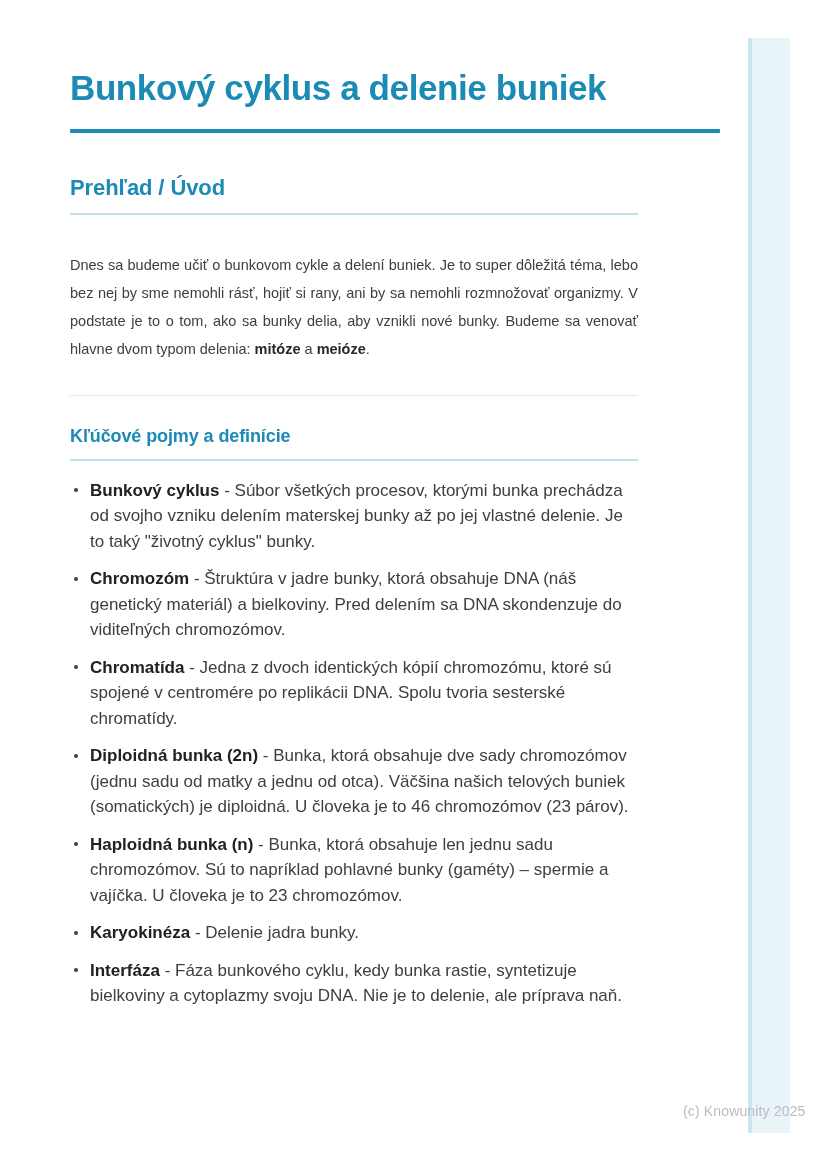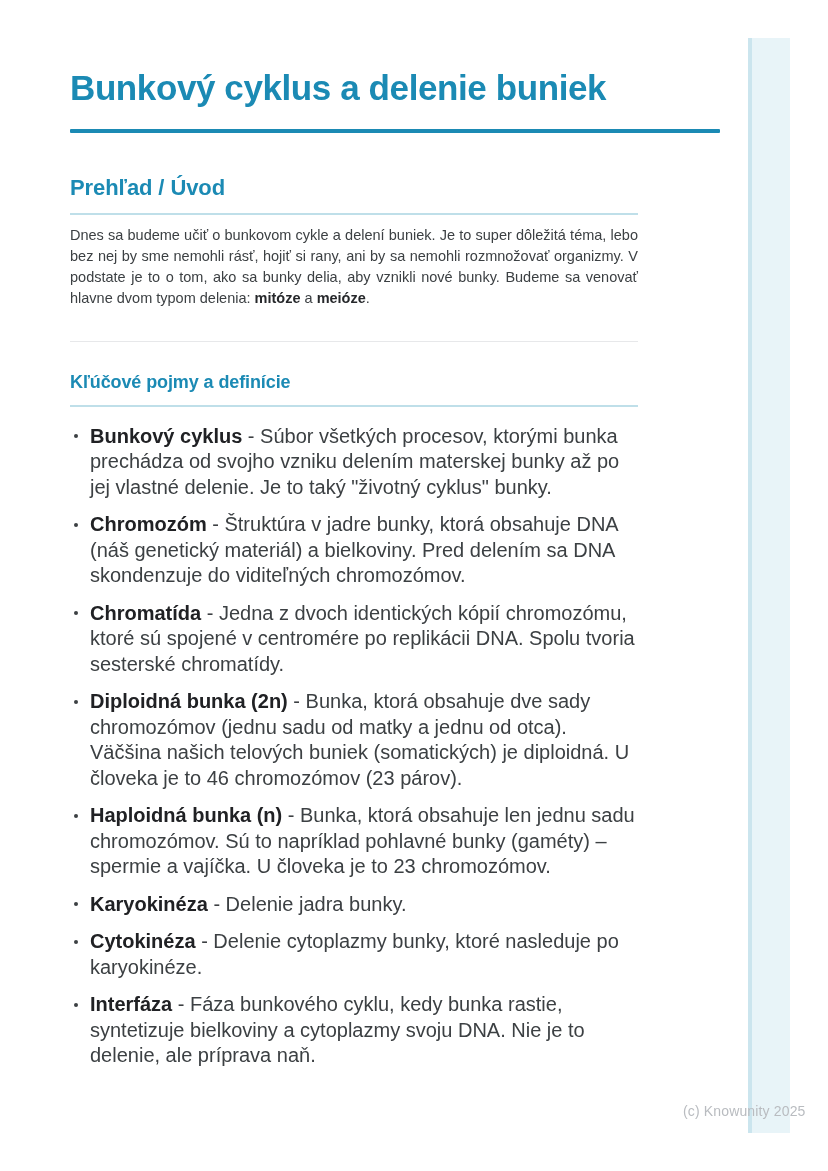--- a/index.html
+++ b/index.html
@@ -83,24 +83,24 @@
   .h2-rule {
     margin-top: 12px;
     width: 568px;
     height: 2px;
     background: #bfdfe9;
   }
 
   
   .body-para {
     margin: 0;
-    padding-top: 10px;
+    padding-top: 36px;
     width: 568px;
     font-size: 14.5px;
-    line-height: 21px;
+    line-height: 28px;
     color: #3c4043;
     text-align: justify;
   }
   .body-para b { font-weight: bold; color: #26282b; }
 
   
   .soft-divider {
     margin-top: 32px;
     width: 568px;
     height: 1px;
@@ -112,21 +112,21 @@
     list-style: none;
     margin: 0;
     padding: 0;
     padding-top: 17px;
     width: 568px;
   }
   ul.term-list > li {
     position: relative;
     padding-left: 20px;
     margin-bottom: 12px;
-    font-size: 20px;
+    font-size: 17px;
     line-height: 25.5px;
     color: #3c4043;
   }
   ul.term-list > li::before {
     content: "";
     position: absolute;
     left: 4px;
     top: 10.5px;
     width: 4px;
     height: 4px;
@@ -176,21 +176,20 @@
     <h2 class="section-h2 big">Kľúčové pojmy a definície</h2>
     <div class="h2-rule"></div>
 
     <ul class="term-list" id="term-list">
         <li><span class="term">Bunkový cyklus</span><span class="term-def"> - Súbor všetkých procesov, ktorými bunka prechádza od svojho vzniku delením materskej bunky až po jej vlastné delenie. Je to taký "životný cyklus" bunky.</span></li>
         <li><span class="term">Chromozóm</span><span class="term-def"> - Štruktúra v jadre bunky, ktorá obsahuje DNA (náš genetický materiál) a bielkoviny. Pred delením sa DNA skondenzuje do viditeľných chromozómov.</span></li>
         <li><span class="term">Chromatída</span><span class="term-def"> - Jedna z dvoch identických kópií chromozómu, ktoré sú spojené v centromére po replikácii DNA. Spolu tvoria sesterské chromatídy.</span></li>
         <li><span class="term">Diploidná bunka (2n)</span><span class="term-def"> - Bunka, ktorá obsahuje dve sady chromozómov (jednu sadu od matky a jednu od otca). Väčšina našich telových buniek (somatických) je diploidná. U človeka je to 46 chromozómov (23 párov).</span></li>
         <li><span class="term">Haploidná bunka (n)</span><span class="term-def"> - Bunka, ktorá obsahuje len jednu sadu chromozómov. Sú to napríklad pohlavné bunky (gaméty) – spermie a vajíčka. U človeka je to 23 chromozómov.</span></li>
         <li><span class="term">Karyokinéza</span><span class="term-def"> - Delenie jadra bunky.</span></li>
-        <li><span class="term">Cytokinéza</span><span class="term-def"> - Delenie cytoplazmy bunky, ktoré nasleduje po karyokinéze.</span></li>
         <li><span class="term">Interfáza</span><span class="term-def"> - Fáza bunkového cyklu, kedy bunka rastie, syntetizuje bielkoviny a cytoplazmy svoju DNA. Nie je to delenie, ale príprava naň.</span></li>
       </ul>
 
   </div>
 
   <div id="footer-watermark">(c) Knowunity 2025</div>
 
 </div>
 
 </body></html>

